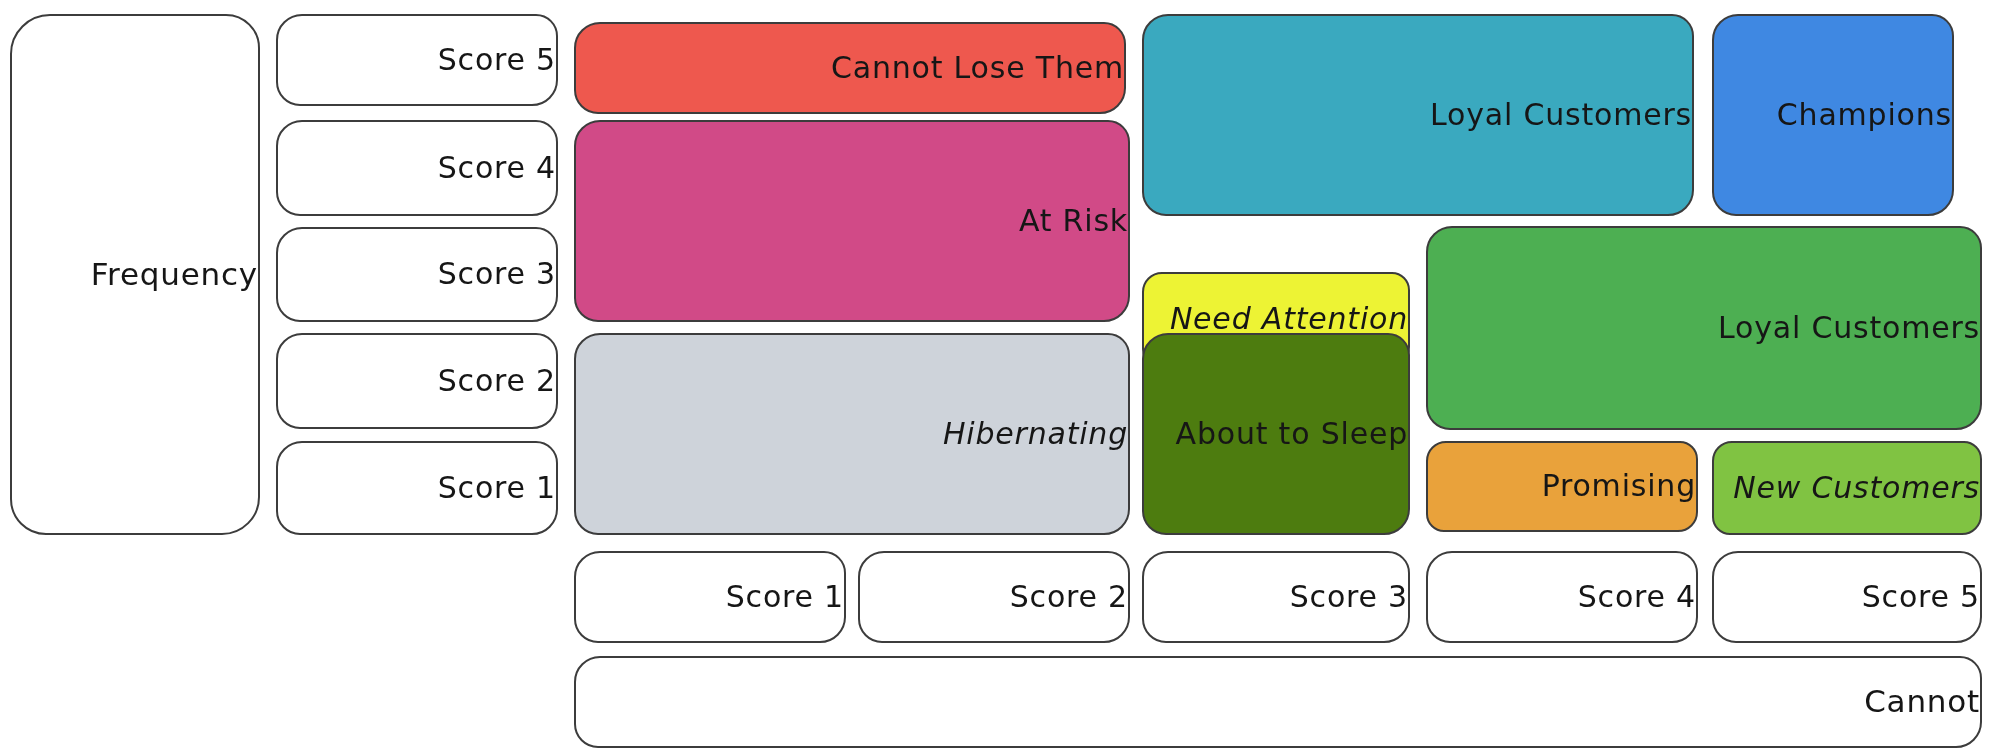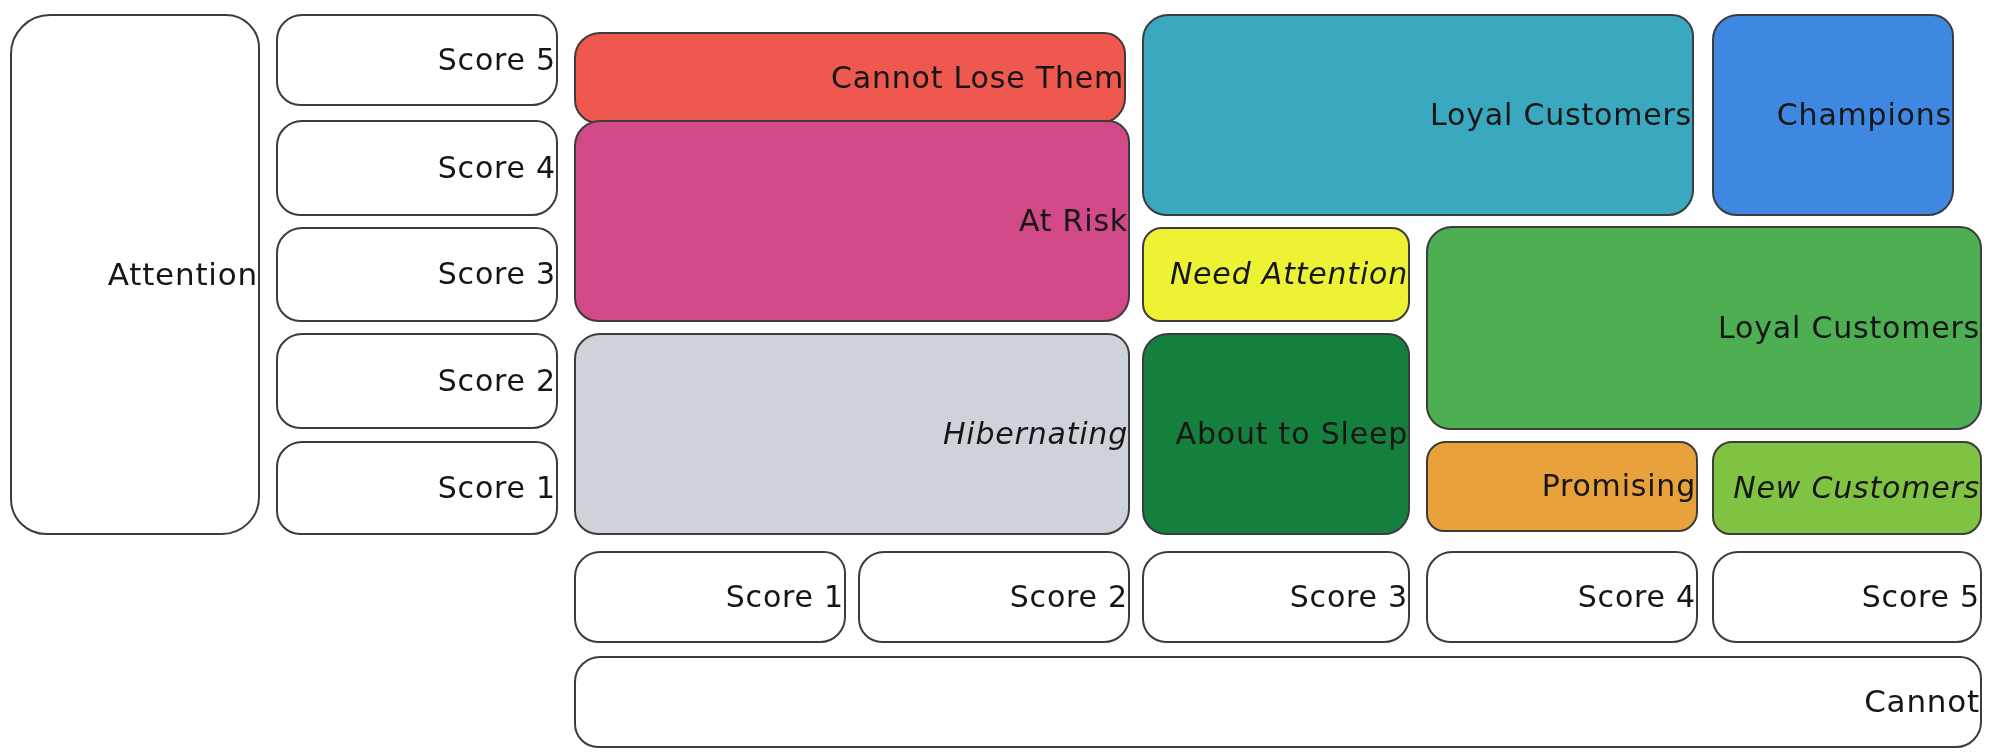--- a/index.html
+++ b/index.html
@@ -36,21 +36,21 @@
 
   
   .b-freq      { left: 10px;  top: 14px;  width: 250px; height: 521px; border-radius: 40px 34px 38px 36px; }
   .b-fs5       { left: 276px; top: 14px;  width: 282px; height: 92px; }
   .b-fs4       { left: 276px; top: 120px; width: 282px; height: 96px; }
   .b-fs3       { left: 276px; top: 227px; width: 282px; height: 95px; }
   .b-fs2       { left: 276px; top: 333px; width: 282px; height: 96px; }
   .b-fs1       { left: 276px; top: 441px; width: 282px; height: 94px; }
 
   
-  .b-cannot    { left: 574px;  top: 32px;  width: 552px; height: 92px; }
+  .b-cannot    { left: 574px;  top: 22px;  width: 552px; height: 92px; }
   .b-atrisk    { left: 574px;  top: 120px; width: 556px; height: 202px; padding-left: 12px; }
   .b-hiber     { left: 574px;  top: 333px; width: 556px; height: 202px; }
   .b-loyaltop  { left: 1142px; top: 14px;  width: 552px; height: 202px; }
   .b-champ     { left: 1712px; top: 14px;  width: 242px; height: 202px; }
   .b-needatt   { left: 1142px; top: 227px; width: 268px; height: 95px; border-radius: 20px 18px 20px 18px; }
   .b-loyalgrn  { left: 1426px; top: 226px; width: 556px; height: 204px; }
   .b-abtsleep  { left: 1142px; top: 333px; width: 268px; height: 202px; }
   .b-promis    { left: 1426px; top: 441px; width: 272px; height: 91px; border-radius: 20px 18px 20px 18px; }
   .b-newcust   { left: 1712px; top: 441px; width: 270px; height: 94px; border-radius: 20px 18px 20px 18px; }
 
@@ -61,21 +61,21 @@
   .b-rs4       { left: 1426px; top: 551px; width: 272px; height: 92px; }
   .b-rs5       { left: 1712px; top: 551px; width: 270px; height: 92px; }
   .b-recency   { left: 574px;  top: 656px; width: 1408px; height: 92px; }
 </style>
 </head>
 <body>
 
 <div class="canvas">
 
   <div class="box plain axis b-freq">
-    <span>Attention</span>
+    <span>Frequency</span>
   </div>
   <div class="box plain b-fs5">
     <span>Score 5</span>
   </div>
   <div class="box plain b-fs4">
     <span>Score 4</span>
   </div>
   <div class="box plain b-fs3">
     <span>Score 3</span>
   </div>
@@ -94,27 +94,27 @@
   </div>
   <div class="box b-hiber" style="background-color: rgb(206, 211, 218); font-style: italic;">
     <span>Hibernating</span>
   </div>
   <div class="box b-loyaltop" style="background-color: rgb(58, 169, 191);">
     <span>Loyal Customers</span>
   </div>
   <div class="box b-champ" style="background-color: rgb(63, 136, 226);">
     <span>Champions</span>
   </div>
-  <div class="box it b-needatt" style="background-color: rgb(237, 243, 52);">
+  <div class="box it b-needatt" style="background-color: rgb(237, 243, 52); margin-top: 45px;">
     <span>Need Attention</span>
   </div>
   <div class="box b-loyalgrn" style="background-color: rgb(77, 175, 82);">
     <span>Loyal Customers</span>
   </div>
-  <div class="box b-abtsleep" style="background-color: #15803d;">
+  <div class="box b-abtsleep" style="background-color: #4d7c0f;">
     <span>About to Sleep</span>
   </div>
   <div class="box it b-newcust" style="background-color: rgb(128, 195, 66);">
     <span>New Customers</span>
   </div>
   <div class="box b-promis" style="background-color: rgb(233, 162, 59);">
     <span>Promising</span>
   </div>
 
   <div class="box plain b-rs1">

